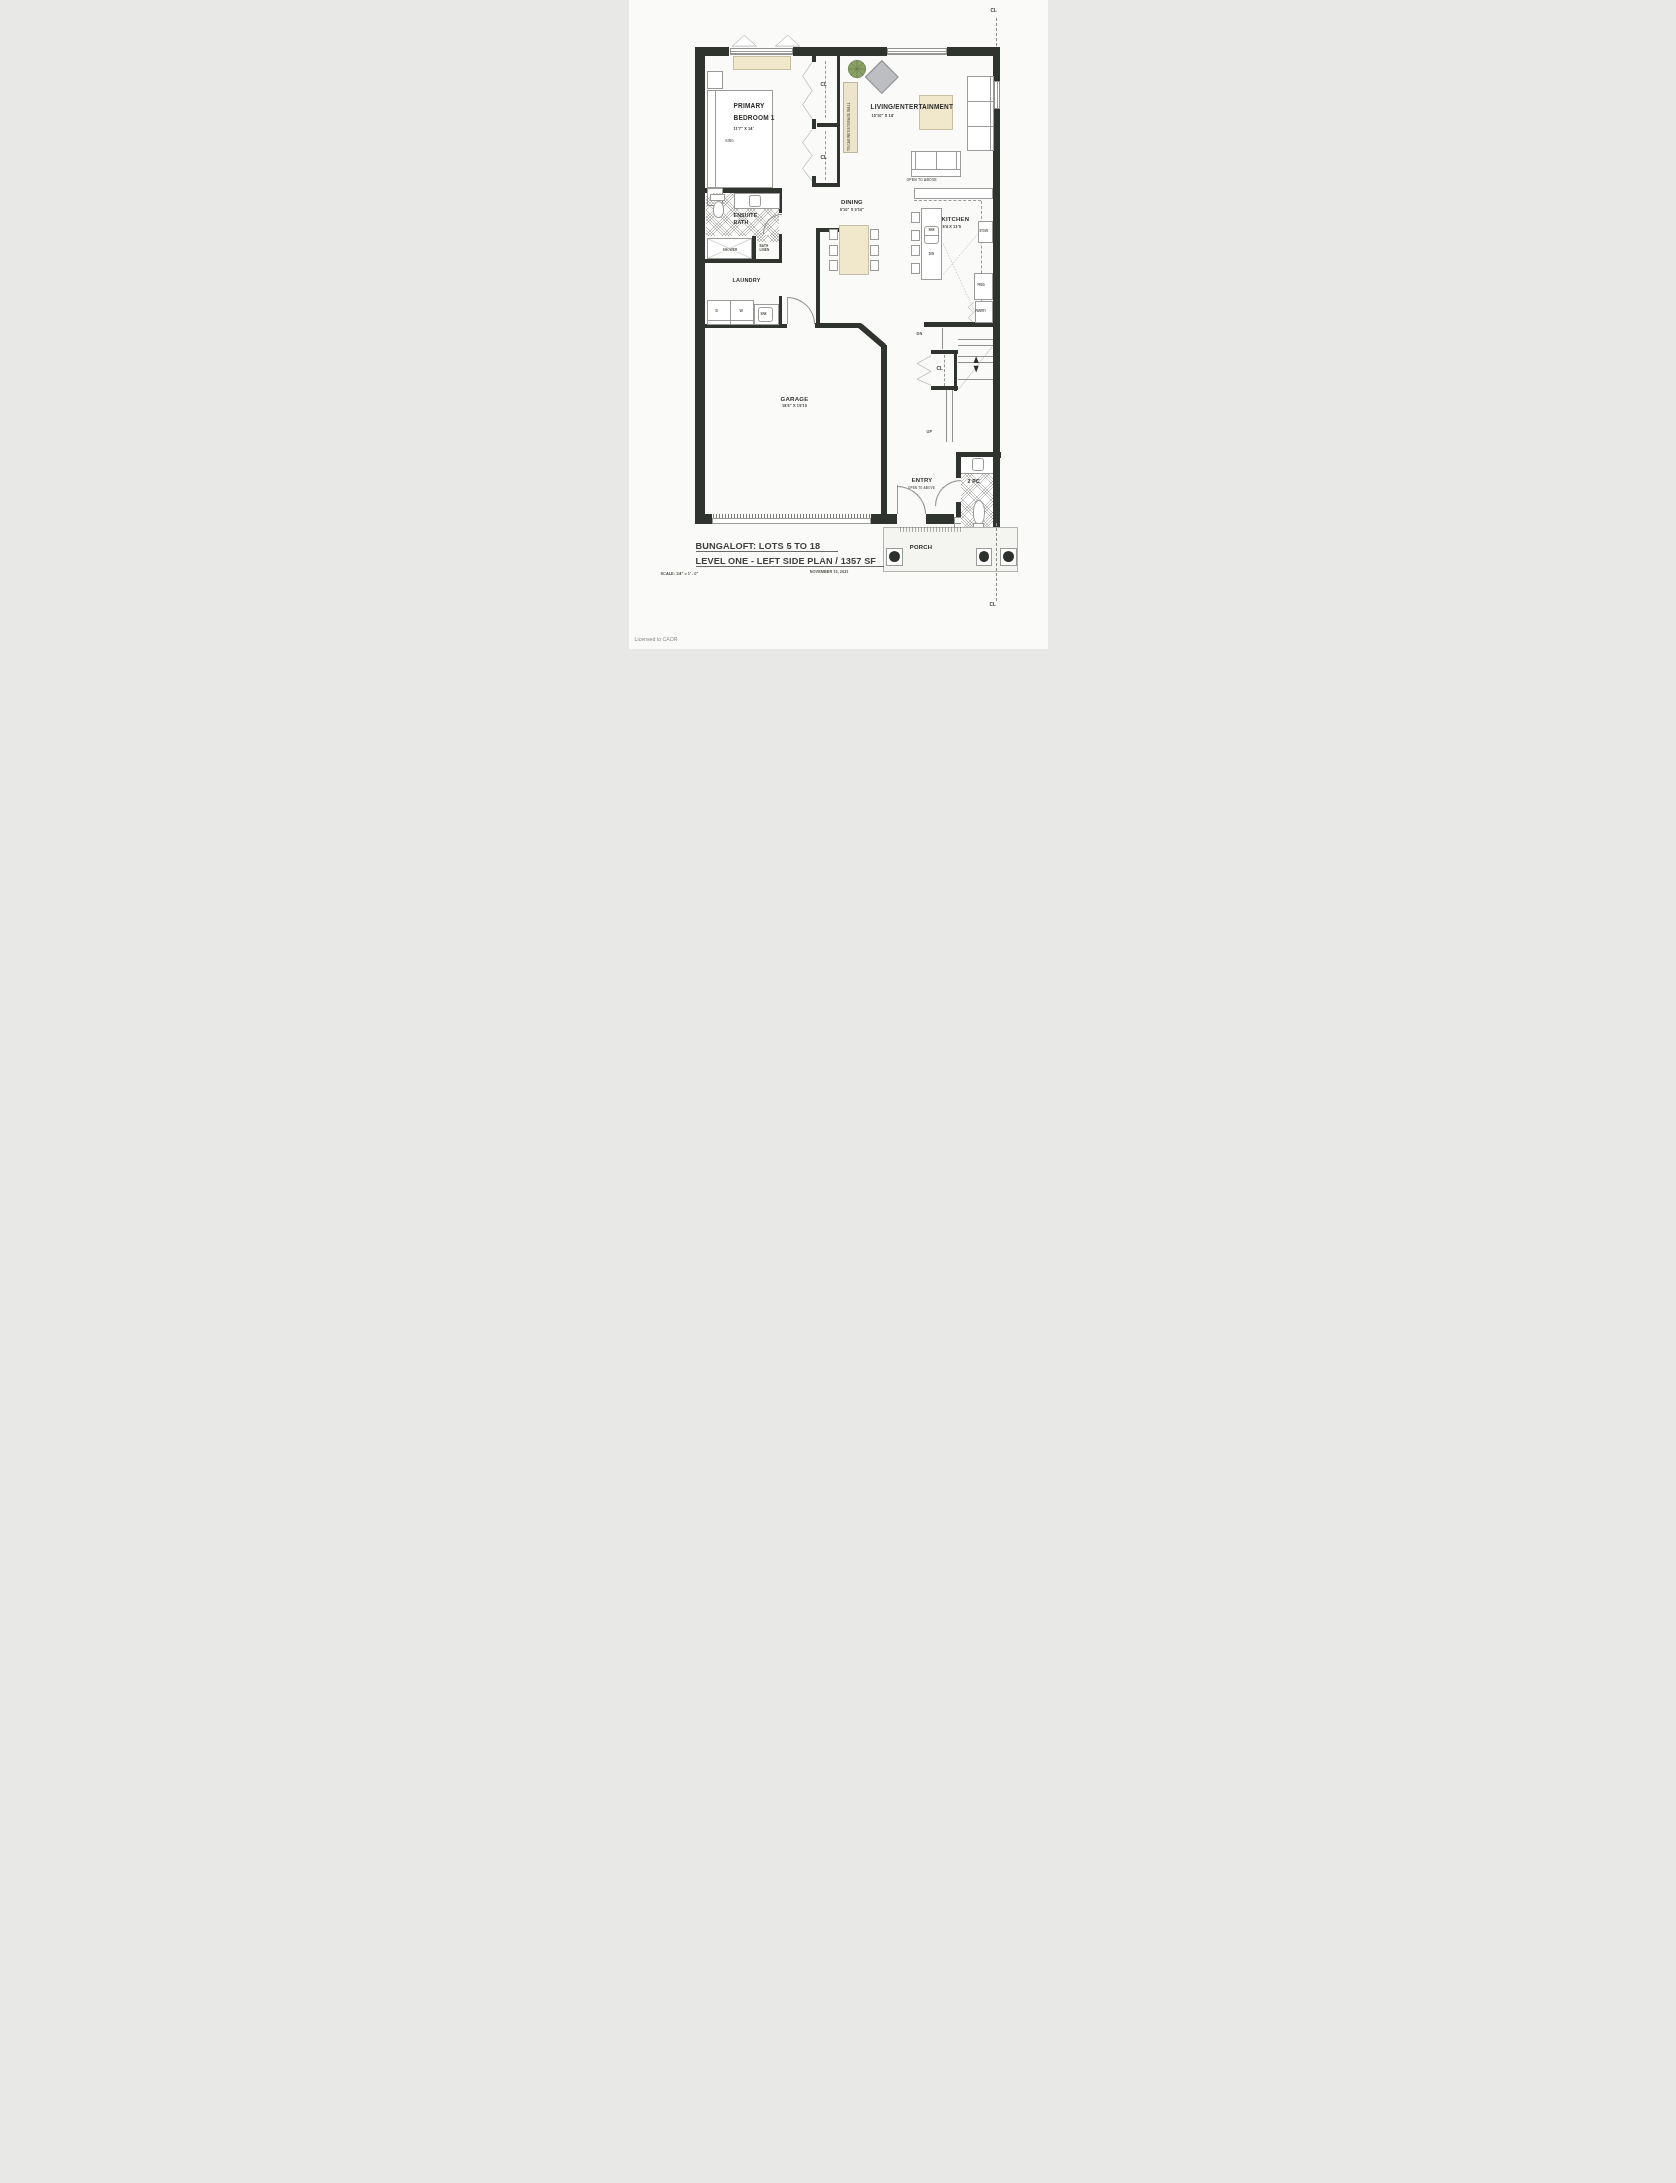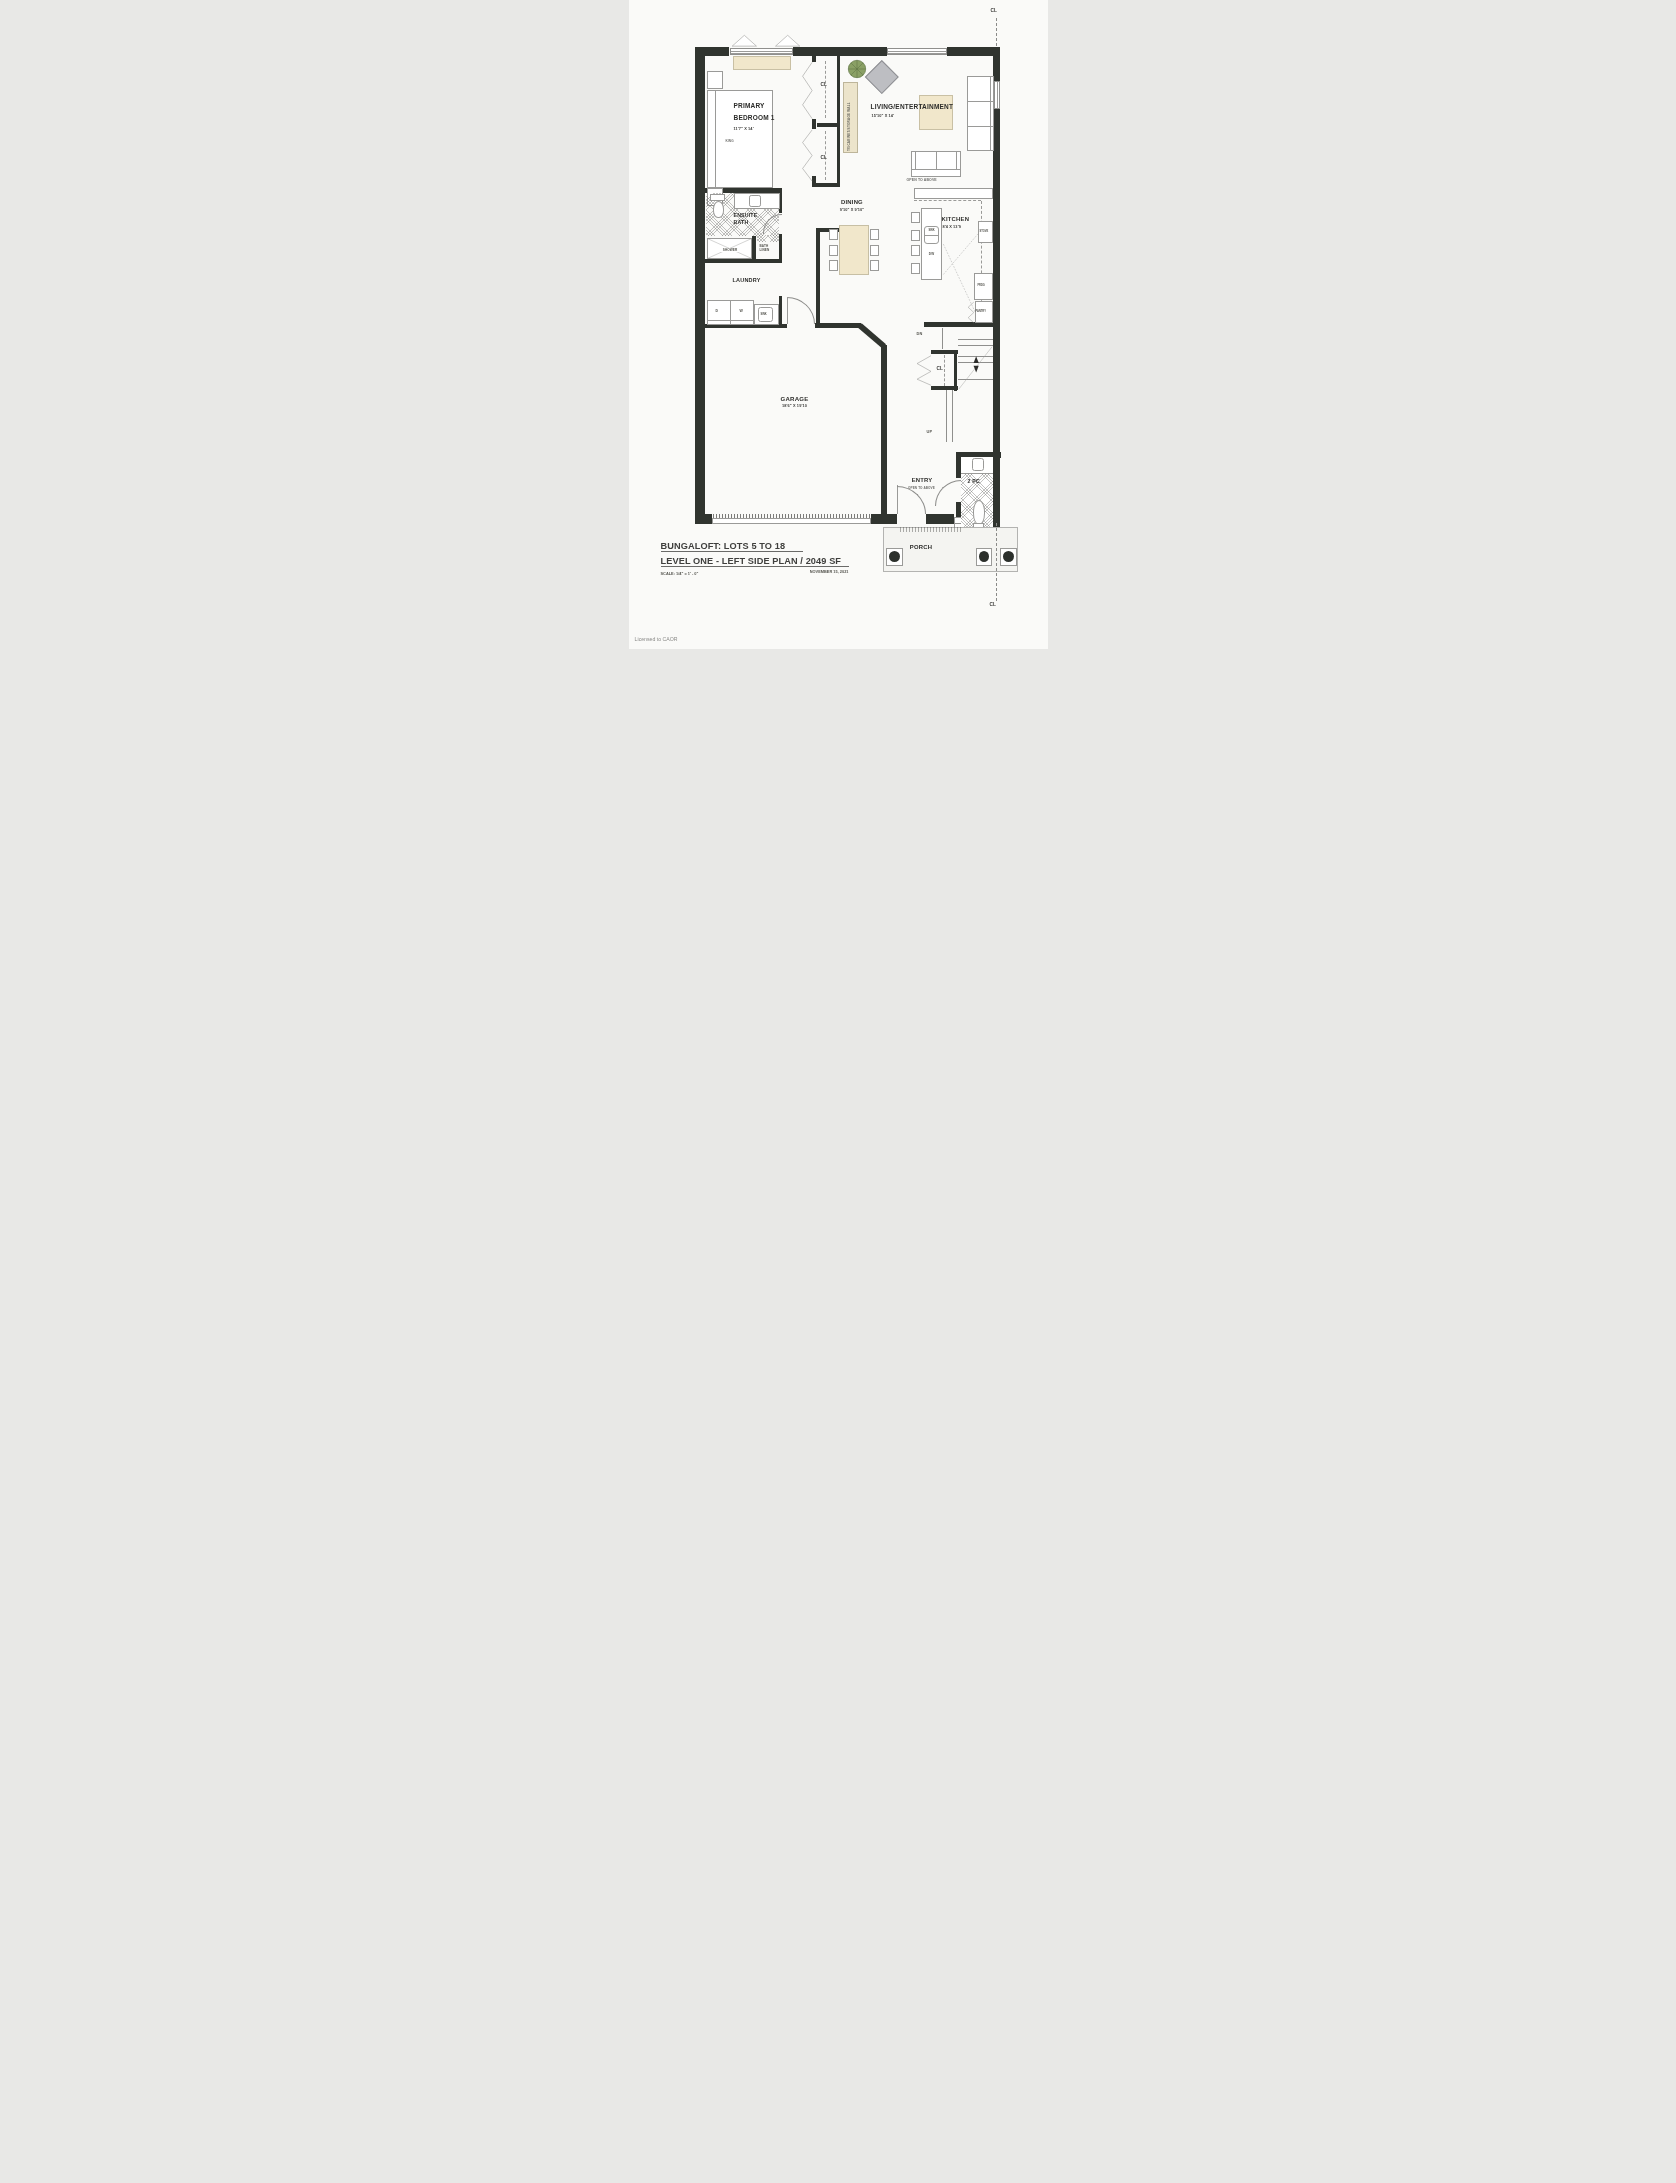--- a/index.html
+++ b/index.html
@@ -24,21 +24,21 @@
   .arc.tl{border-top:0.5px solid #8d8d8b;border-left:0.5px solid #8d8d8b;border-radius:100% 0 0 0;}
   .txt{position:absolute;color:#2c2c2a;white-space:nowrap;}
   .rn{font-weight:700;font-size:5.9px;letter-spacing:0.2px;}
   .rn-lg{font-weight:700;font-size:6.5px;letter-spacing:0.2px;}
   .dims{font-weight:700;font-size:3.9px;letter-spacing:0.1px;color:#3a3a38;}
   .sm{font-weight:600;font-size:3.1px;color:#55554f;letter-spacing:0.1px;}
   .tiny{font-weight:600;font-size:2.6px;color:#55554f;}
   .gray{color:#6f6f6d;}
   .ctr{text-align:center;}
   .tvtxt{writing-mode:vertical-rl;transform:rotate(180deg);font-weight:600;font-size:3.1px;color:#6a6a62;letter-spacing:0.2px;}
-  .t1{font-weight:700;font-size:9.2px;color:#3f3f3d;letter-spacing:0.1px;border-bottom:1.1px solid #6a6a68;padding-bottom:0.4px;display:inline-block;}
+  .t1{font-weight:700;font-size:9.2px;color:#3f3f3d;letter-spacing:0.1px;border-bottom:1.1px solid #6a6a68;padding-bottom:0.4px;display:inline-block;margin-left:35px;}
   .scl{font-weight:600;font-size:3.9px;color:#55554f;}
   .lic{font-weight:400;font-size:5.2px;color:#8b8b89;}
   .cltxt{font-weight:700;font-size:4.8px;color:#3a3a38;}
   svg{position:absolute;overflow:visible;}
 </style>
 </head>
 <body>
 
 <div id="sheet">
 
@@ -262,21 +262,21 @@
     </div>
   <div class="ln" style="left:371px;top:548px;width:17.5px;height:17.5px;">
       <div style="position:absolute;left:2.2px;top:2.2px;right:2.2px;bottom:2.2px;background:#2c302c;border-radius:50%;"></div>
     </div>
 
   <div class="cldash" style="left:367px;top:523px;height:78px;"></div>
   <div class="txt cltxt" style="left:361px;top:602px;">CL</div>
 
   <div class="abs" style="left:32px;top:541px;">
     <div class="t1" style="min-width:142px;">BUNGALOFT:  LOTS 5 TO 18</div><br>
-    <div class="t1" style="margin-top:3.5px;min-width:188px;">LEVEL ONE - LEFT SIDE PLAN / 2049 SF</div>
+    <div class="t1" style="margin-top:3.5px;min-width:188px;">LEVEL ONE - LEFT SIDE PLAN / 1357 SF</div>
     <div style="margin-top:2.2px;position:relative;width:188px;">
       <span class="scl">SCALE:  1/4" = 1' - 0"</span>
       <span class="scl" style="position:absolute;right:0;">NOVEMBER 15, 2021</span>
     </div>
   </div>
 
   <div class="txt lic" style="left:6.1px;top:636px;">Licensed to CAOR</div>
 
 </div>
 

